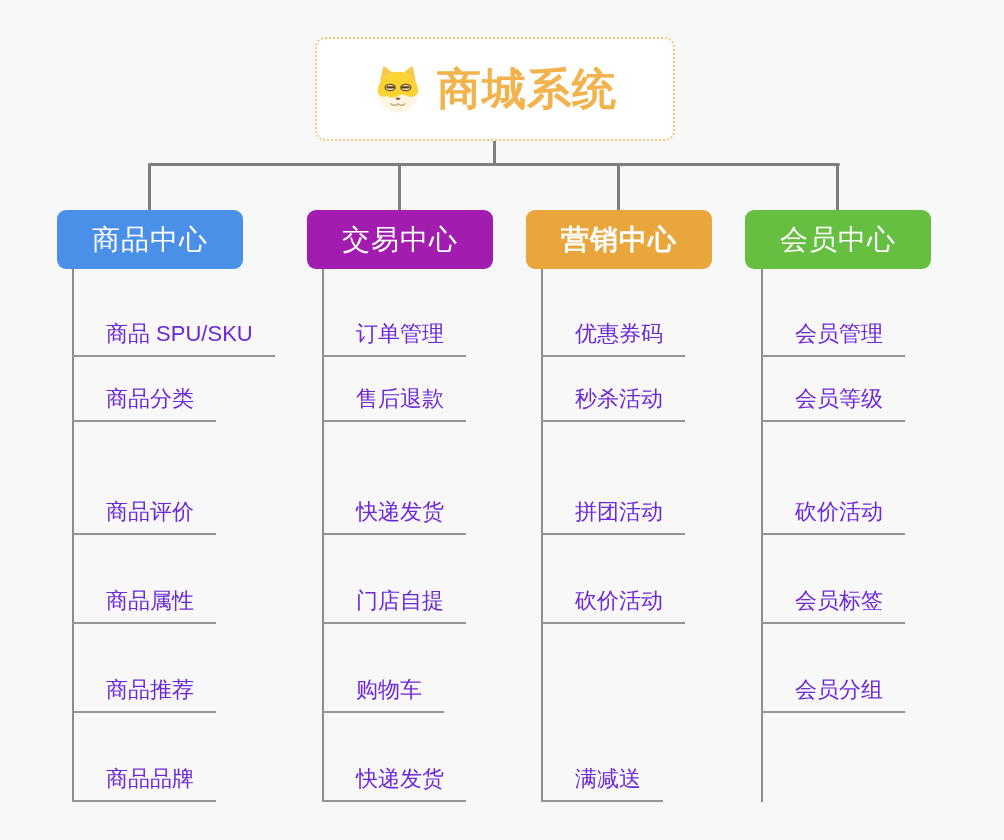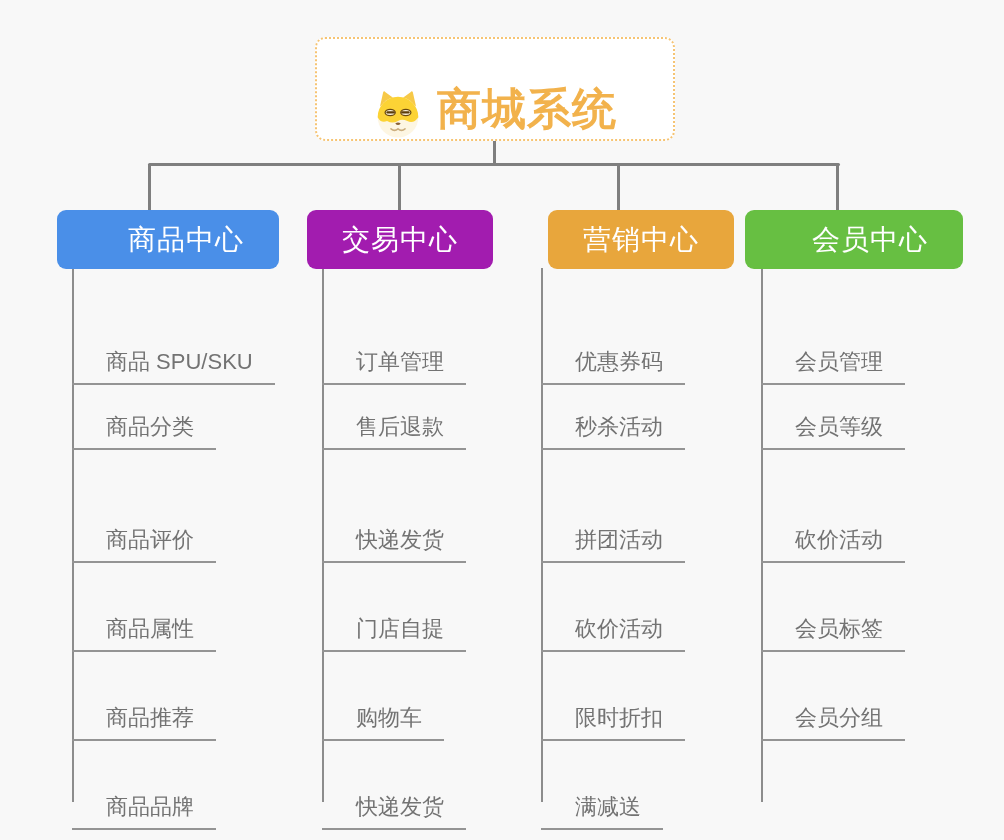--- a/index.html
+++ b/index.html
@@ -27,52 +27,51 @@
   .trunk.c1{left:322px;}
   .trunk.c2{left:541px;}
   .trunk.c3{left:761px;}
   
   .node-root{
     position:absolute;left:315px;top:37px;width:360px;height:104px;
     box-sizing:border-box;
     background:#ffffff;
     border:2px dotted #f6c473;
     border-radius:10px;
-    display:flex;align-items:flex-end;justify-content:center;gap:14px;
+    display:flex;align-items:center;justify-content:center;gap:14px;
   }
   .node-root .title{
     color:#f2b24c;
     font-size:44px;
     font-weight:bold;
     letter-spacing:1px;
   }
   .dog{width:50px;height:50px;flex:0 0 auto;}
   
   .cat{
     position:absolute;top:210px;width:186px;height:59px;
     border-radius:9px;
     display:flex;align-items:center;justify-content:center;
     color:#ffffff;font-size:28px;letter-spacing:1px;
     cursor:default;
   }
-  .cat.c0{left:57px;background:#4a8fe8;padding-left:36px;}
+  .cat.c0{left:57px;background:#4a8fe8;}
   .cat.c1{left:307px;background:#e85c5c;}
-  .cat.c2{left:548px;background:#e8a63c;}
-  .cat.c3{left:745px;background:#67bf42;padding-left:32px;}
+  .cat.c2{left:526px;background:#e8a63c;font-weight:bold;}
+  .cat.c3{left:745px;background:#67bf42;}
   
   .item{
     position:absolute;
     box-sizing:border-box;
     height:42px;
     padding:0 22px 6px 34px;
     border-bottom:2px solid #949494;
     display:flex;align-items:flex-end;
-    font-size:22px;color:#737373;
+    font-size:22px;color:#6d28d9;
     white-space:nowrap;
-    margin-top:28px;
   }
   .item.c0{left:72px;}
   .item.c1{left:322px;}
   .item.c2{left:541px;}
   .item.c3{left:761px;}
   .item.r0{top:315px;}
   .item.r1{top:380px;}
   .item.r2{top:493px;}
   .item.r3{top:582px;}
   .item.r4{top:671px;}
@@ -132,21 +131,20 @@
   <div class="item c1 r1">售后退款</div>
   <div class="item c1 r2">快递发货</div>
   <div class="item c1 r3">门店自提</div>
   <div class="item c1 r4">购物车</div>
   <div class="item c1 r5">快递发货</div>
 
   <div class="item c2 r0">优惠券码</div>
   <div class="item c2 r1">秒杀活动</div>
   <div class="item c2 r2">拼团活动</div>
   <div class="item c2 r3">砍价活动</div>
-  <div class="item c2 r4">限时折扣</div>
   <div class="item c2 r5">满减送</div>
 
   <div class="item c3 r0">会员管理</div>
   <div class="item c3 r1">会员等级</div>
   <div class="item c3 r2">砍价活动</div>
   <div class="item c3 r3">会员标签</div>
   <div class="item c3 r4">会员分组</div>
 
 </div>
 

